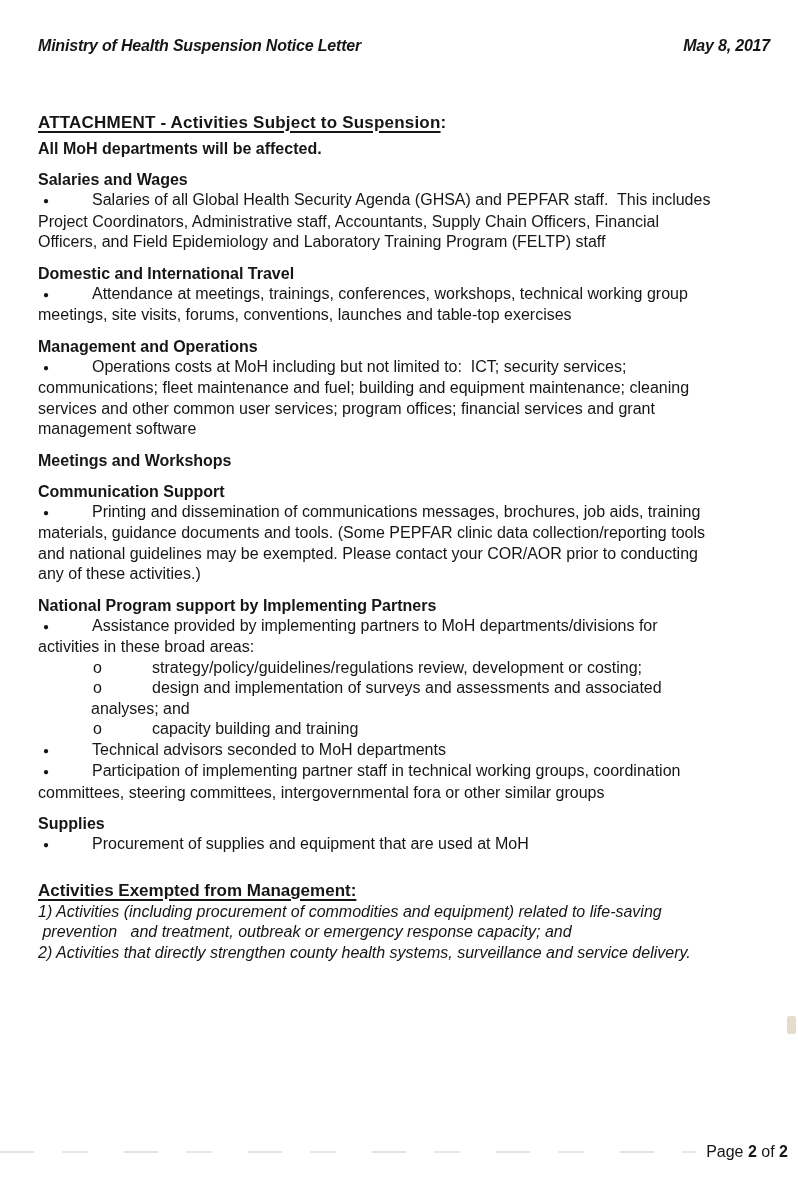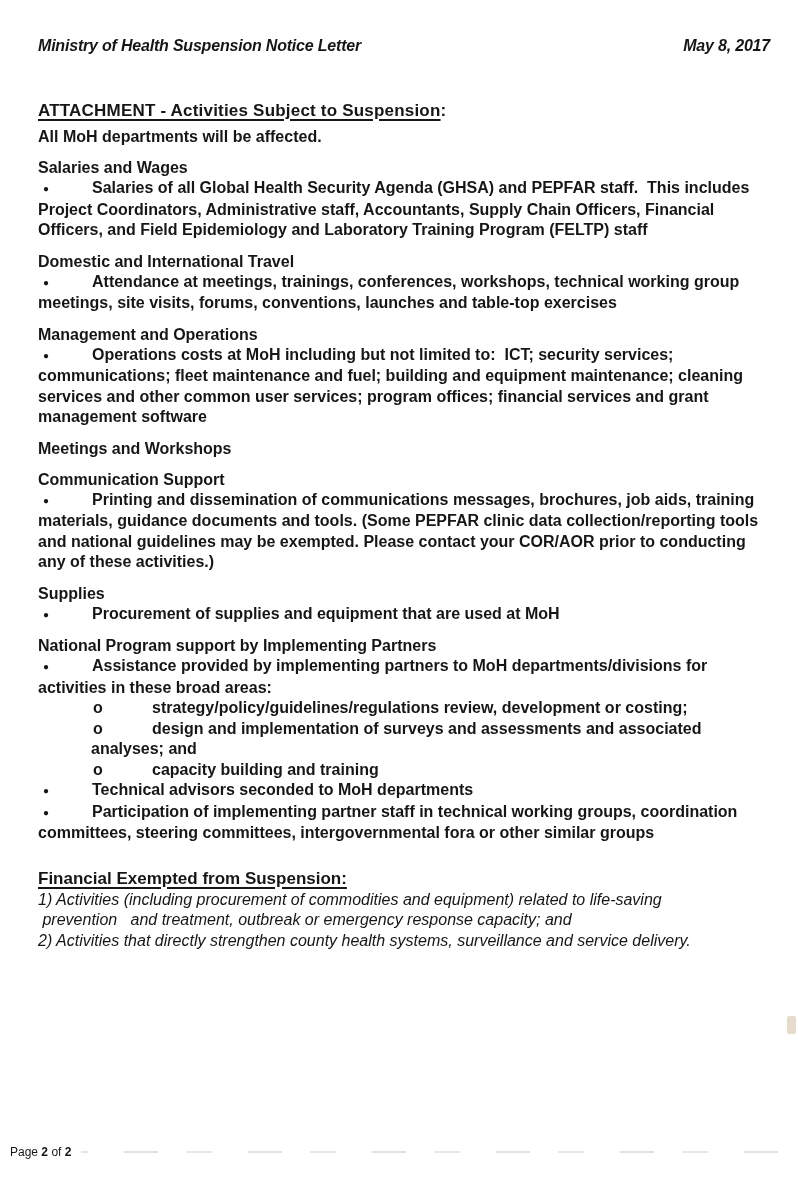--- a/index.html
+++ b/index.html
@@ -25,21 +25,21 @@
     justify-content: space-between;
     align-items: baseline;
     font-style: italic;
     font-weight: bold;
     font-size: 16px;
     line-height: 20px;
     letter-spacing: -0.2px;
   }
   
   .big-heading {
-    margin-top: 44px;
+    margin-top: 56px;
     font-weight: bold;
     font-size: 17px;
     line-height: 21px;
     letter-spacing: 0.2px;
   }
   .u {
     text-decoration: underline;
     text-decoration-thickness: 2px;
     text-underline-offset: 3px;
   }
@@ -52,21 +52,20 @@
   
   .section { margin-top: 11px; }
   .sec-heading {
     font-weight: bold;
     font-size: 16px;
     line-height: 20px;
   }
   .bullet-item, .sub-item {
     font-size: 16px;
     line-height: 20.5px;
-    font-weight: bold;
   }
   .item-text { white-space: pre-wrap; }
   .bullet-glyph {
     display: inline-block;
     width: 54px;
     padding-left: 5px;
     box-sizing: border-box;
     font-size: 10px;
     vertical-align: 1px;
   }
@@ -103,22 +102,22 @@
       transparent 34px, transparent 62px,
       #e3e3e0 62px, #e3e3e0 88px,
       transparent 88px, transparent 124px);
     opacity: 0.85;
   }
   .footer-label {
     position: absolute;
     left: 0;
     top: 1142px;
     width: 798px;
-    text-align: left;
-    font-size: 12px;
+    text-align: right;
+    font-size: 16px;
     line-height: 20px;
     white-space: pre;
   }
   .footer-label .pg { background: #ffffff; padding: 0 10px; }
   .footer-label .bold { font-weight: bold; }
   .scan-mark {
     position: absolute;
     right: 2px;
     top: 1016px;
     width: 9px;
@@ -165,39 +164,39 @@
         <div class="sec-heading">Meetings and Workshops</div>
       </section>
       <section class="section">
         <div class="sec-heading">Communication Support</div>
         <div class="bullet-item"><span class="bullet-glyph">●</span><span class="item-text">Printing and dissemination of communications messages, brochures, job aids, training
 materials, guidance documents and tools. (Some PEPFAR clinic data collection/reporting tools
 and national guidelines may be exempted. Please contact your COR/AOR prior to conducting
 any of these activities.)</span></div>
       </section>
       <section class="section">
-        <div class="sec-heading">Supplies</div>
-        <div class="bullet-item"><span class="bullet-glyph">●</span><span class="item-text">Procurement of supplies and equipment that are used at MoH</span></div>
-      </section>
-      <section class="section">
         <div class="sec-heading">National Program support by Implementing Partners</div>
         <div class="bullet-item"><span class="bullet-glyph">●</span><span class="item-text">Assistance provided by implementing partners to MoH departments/divisions for
 activities in these broad areas:</span></div>
         <div class="sub-item"><span class="sub-glyph">o</span><span class="item-text">strategy/policy/guidelines/regulations review, development or costing;</span></div>
         <div class="sub-item"><span class="sub-glyph">o</span><span class="item-text">design and implementation of surveys and assessments and associated
 analyses; and</span></div>
         <div class="sub-item"><span class="sub-glyph">o</span><span class="item-text">capacity building and training</span></div>
         <div class="bullet-item"><span class="bullet-glyph">●</span><span class="item-text">Technical advisors seconded to MoH departments</span></div>
         <div class="bullet-item"><span class="bullet-glyph">●</span><span class="item-text">Participation of implementing partner staff in technical working groups, coordination
 committees, steering committees, intergovernmental fora or other similar groups</span></div>
       </section>
+      <section class="section">
+        <div class="sec-heading">Supplies</div>
+        <div class="bullet-item"><span class="bullet-glyph">●</span><span class="item-text">Procurement of supplies and equipment that are used at MoH</span></div>
+      </section>
     </div>
 
   <div class="exempt-block">
-    <div class="exempt-heading"><span class="u">Financial Exempted from Suspension:</span></div>
+    <div class="exempt-heading"><span class="u">Activities Exempted from Management:</span></div>
     <div>
         <div class="exempt-item">1) Activities (including procurement of commodities and equipment) related to life-saving
  prevention   and treatment, outbreak or emergency response capacity; and</div>
         <div class="exempt-item">2) Activities that directly strengthen county health systems, surveillance and service delivery.</div>
       </div>
   </div>
 
 </div>
 
 <div class="footer-artifact-line"></div>

